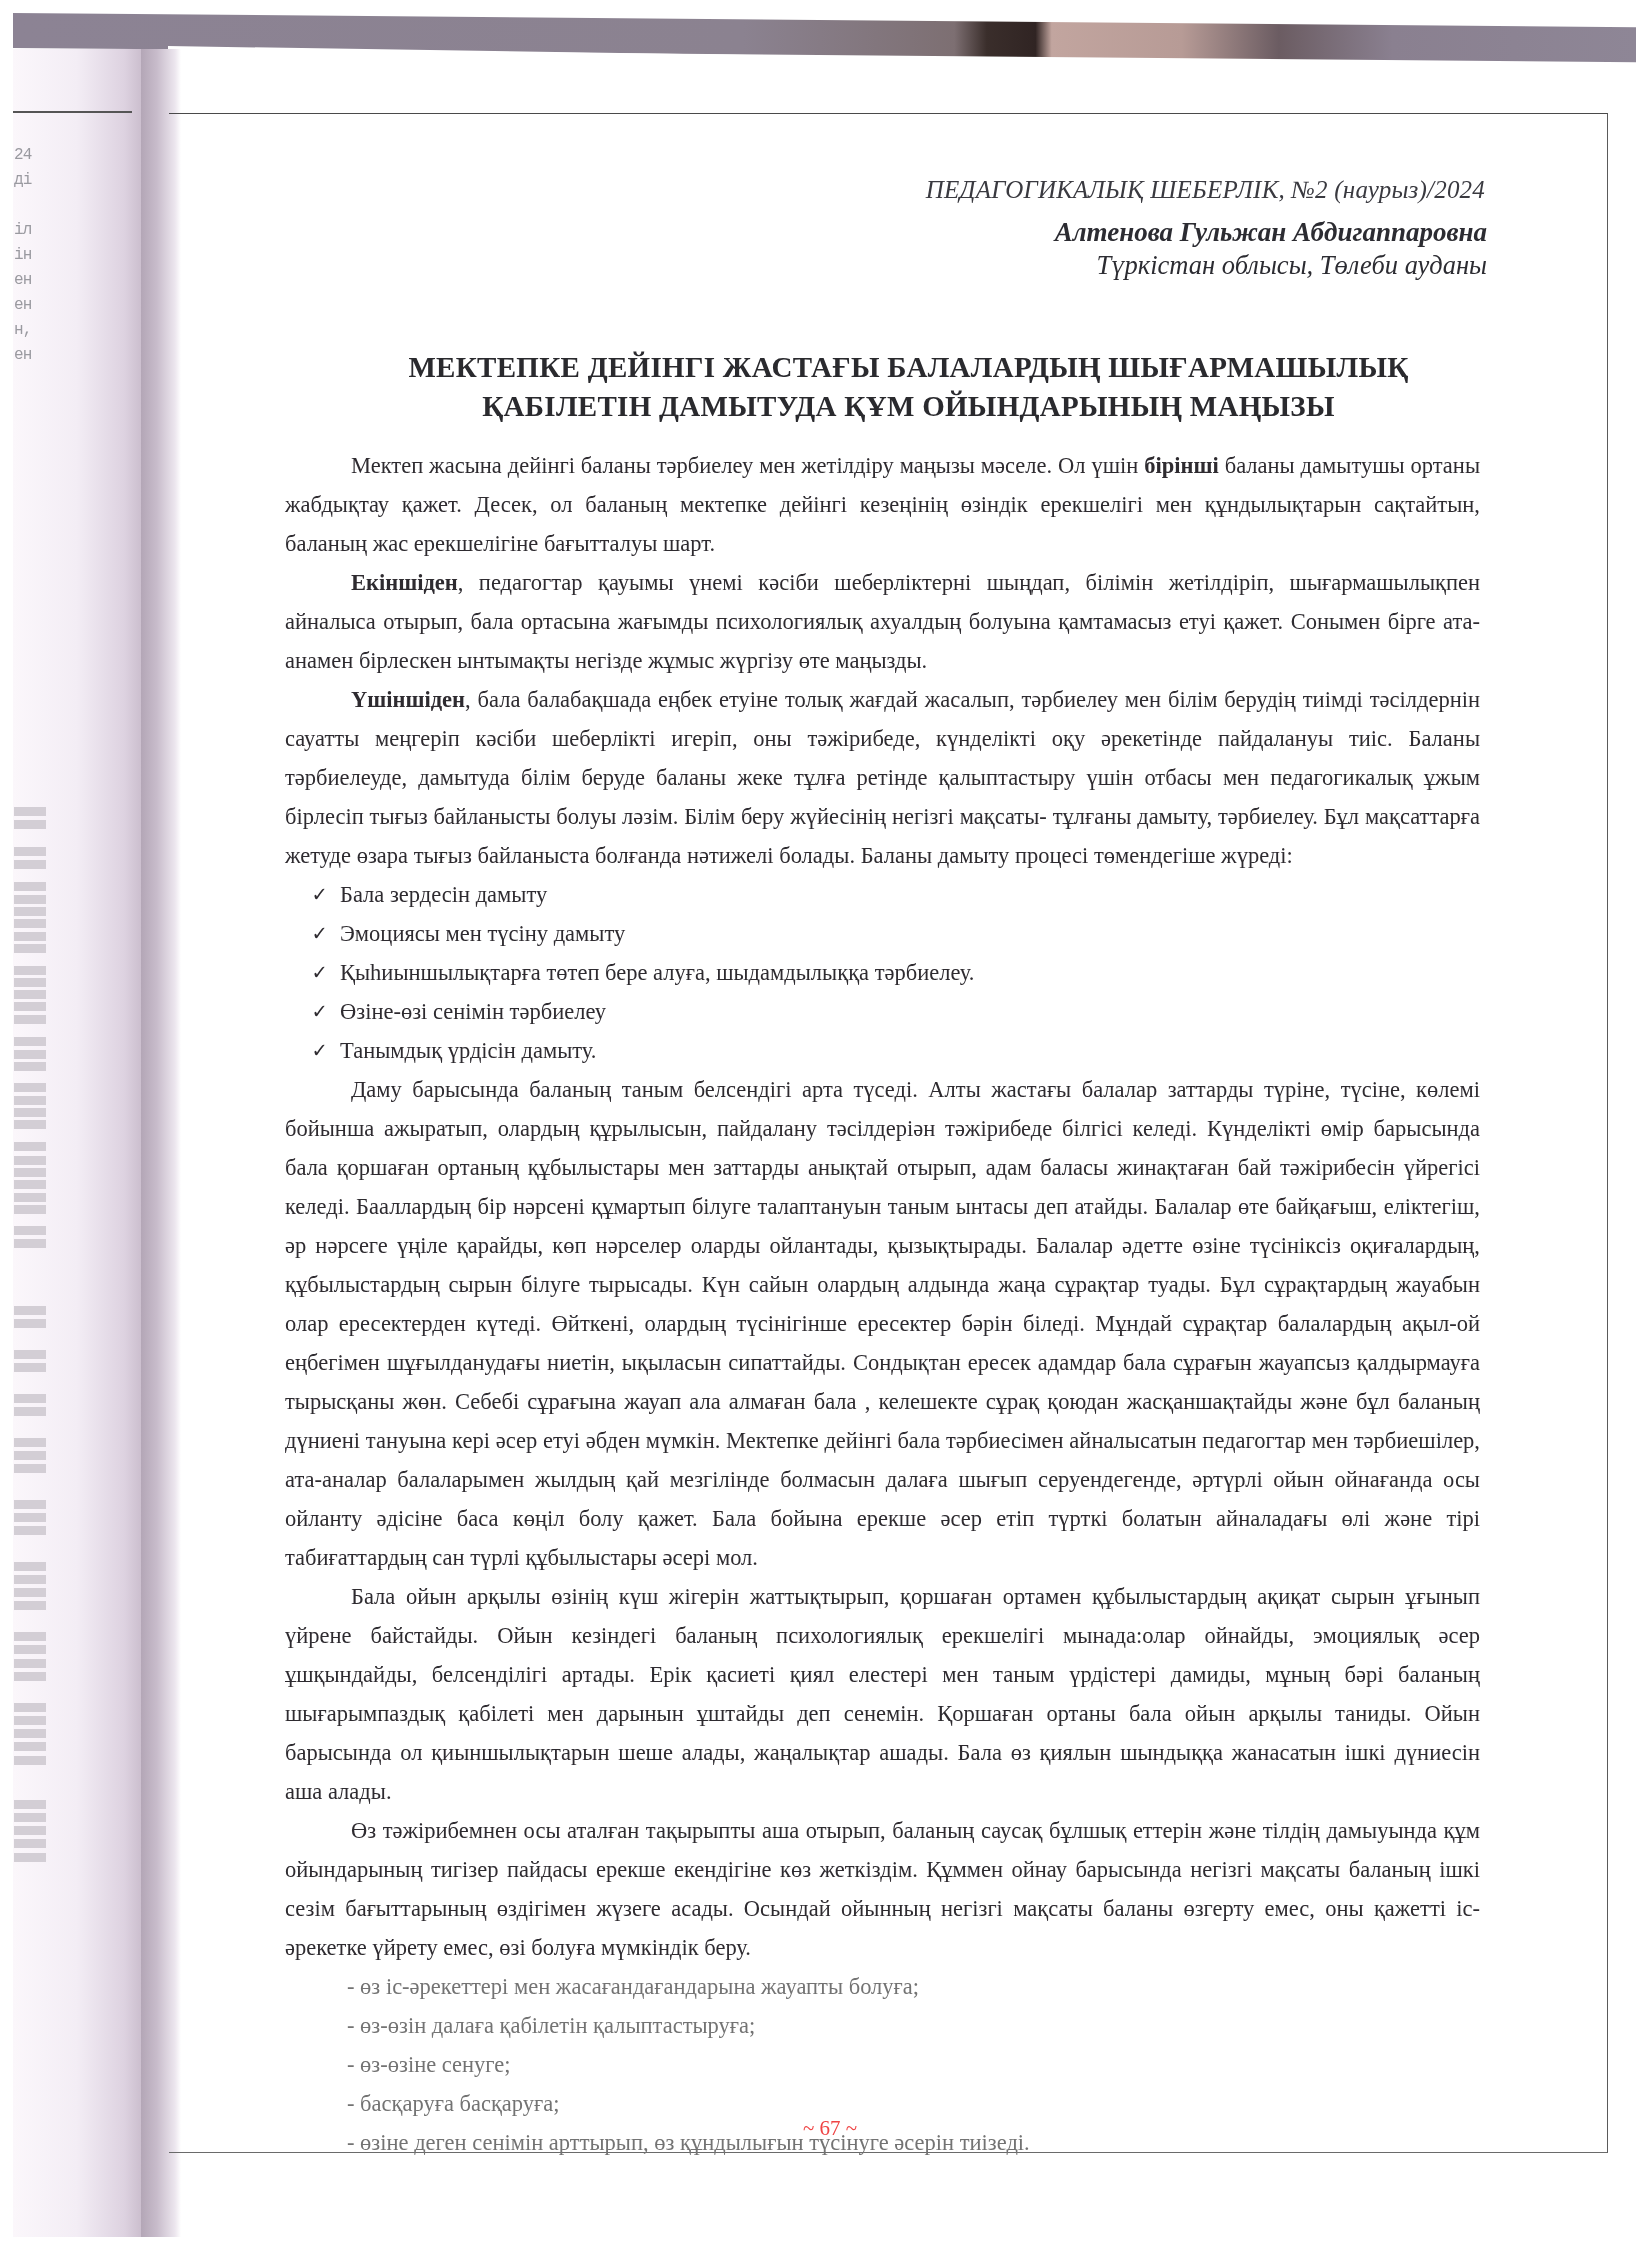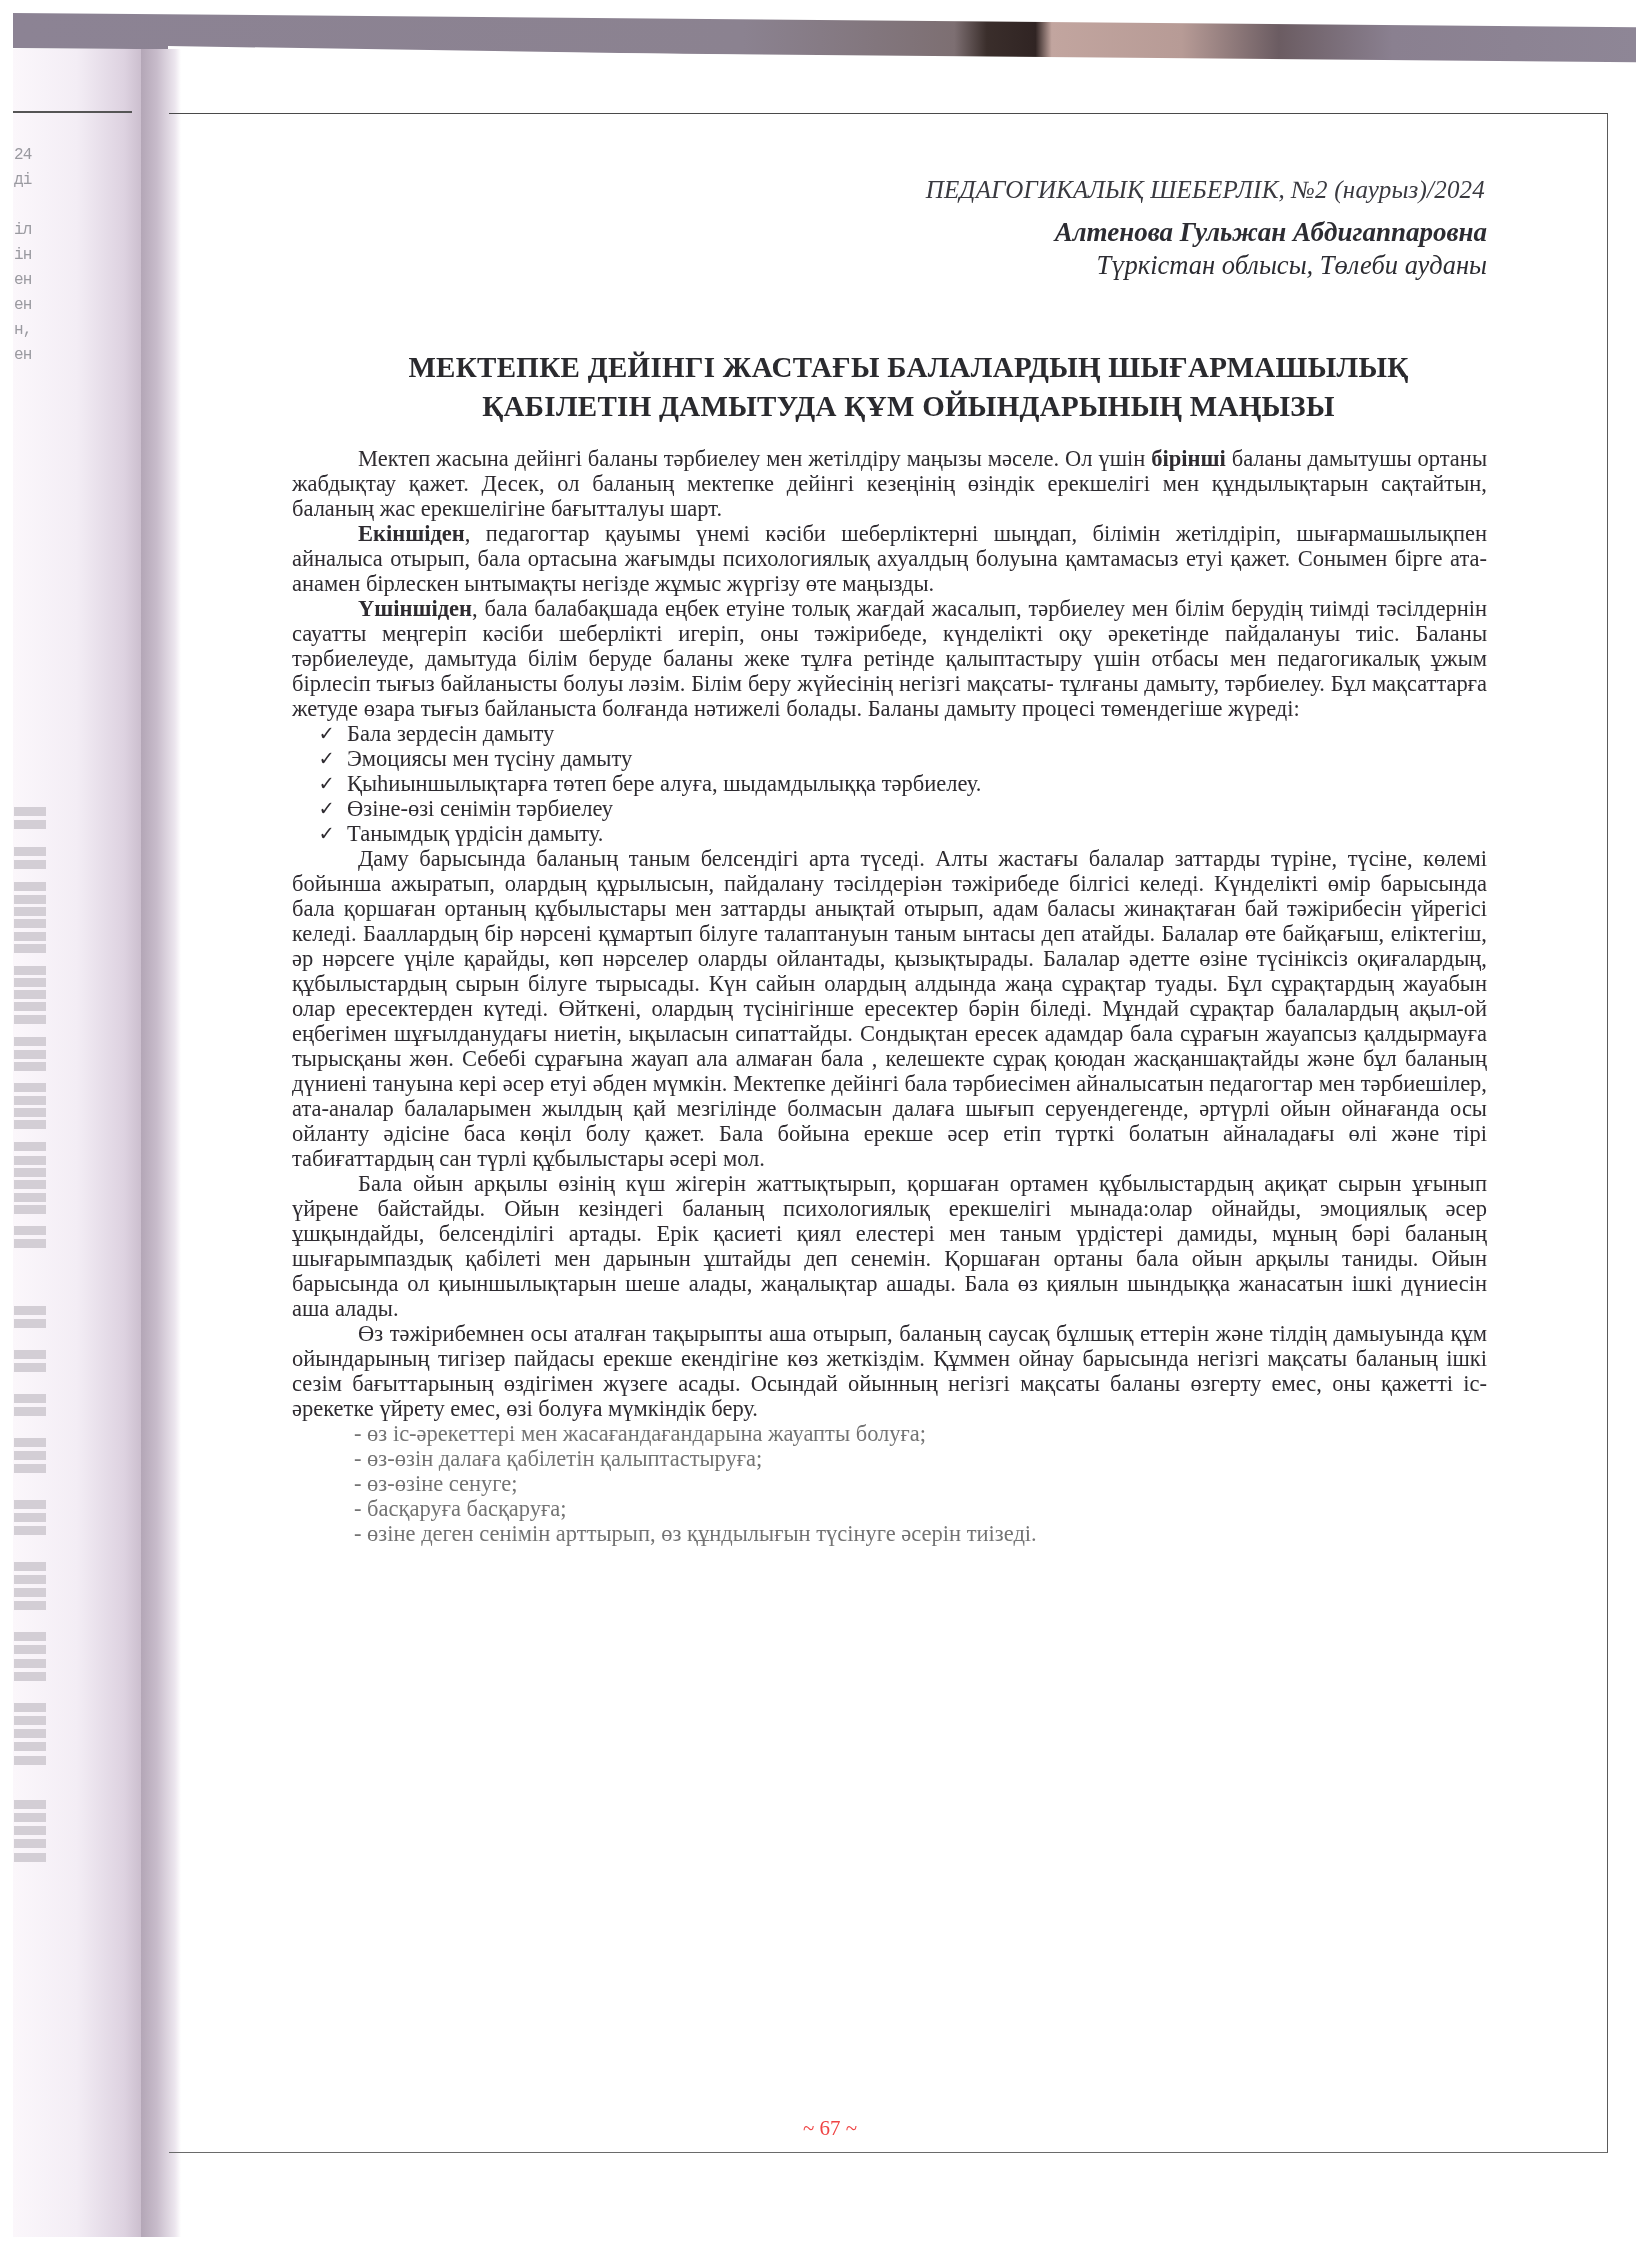--- a/index.html
+++ b/index.html
@@ -61,22 +61,22 @@
     }
     .author-name { font-weight: bold; font-size: 27px; }
 
     .title {
       position: absolute; left: 335px; top: 348px; width: 1147px; text-align: center;
       font-weight: bold; font-size: 29px; line-height: 39px; color: #2a2a2e;
       letter-spacing: 0.3px;
     }
 
     .body {
-      position: absolute; left: 292px; top: 446px; width: 1195px;
-      font-size: 22.5px; line-height: 25px; color: #2e2b30;
+      position: absolute; left: 285px; top: 446px; width: 1195px;
+      font-size: 22.5px; line-height: 39px; color: #2e2b30;
       text-align: justify;
     }
     .body p { margin: 0; text-indent: 66px; }
     .body b { font-weight: bold; }
     .checklist { margin: 0; padding: 0; list-style: none; }
     .checklist li { padding-left: 55px; position: relative; text-align: left; }
     .check { position: absolute; left: 26.5px; top: 0; font-size: 19.4px; }
     .dashlist { margin: 0; padding: 0; list-style: none; color: #737373; }
     .dashlist li { padding-left: 62px; text-align: left; }
 

